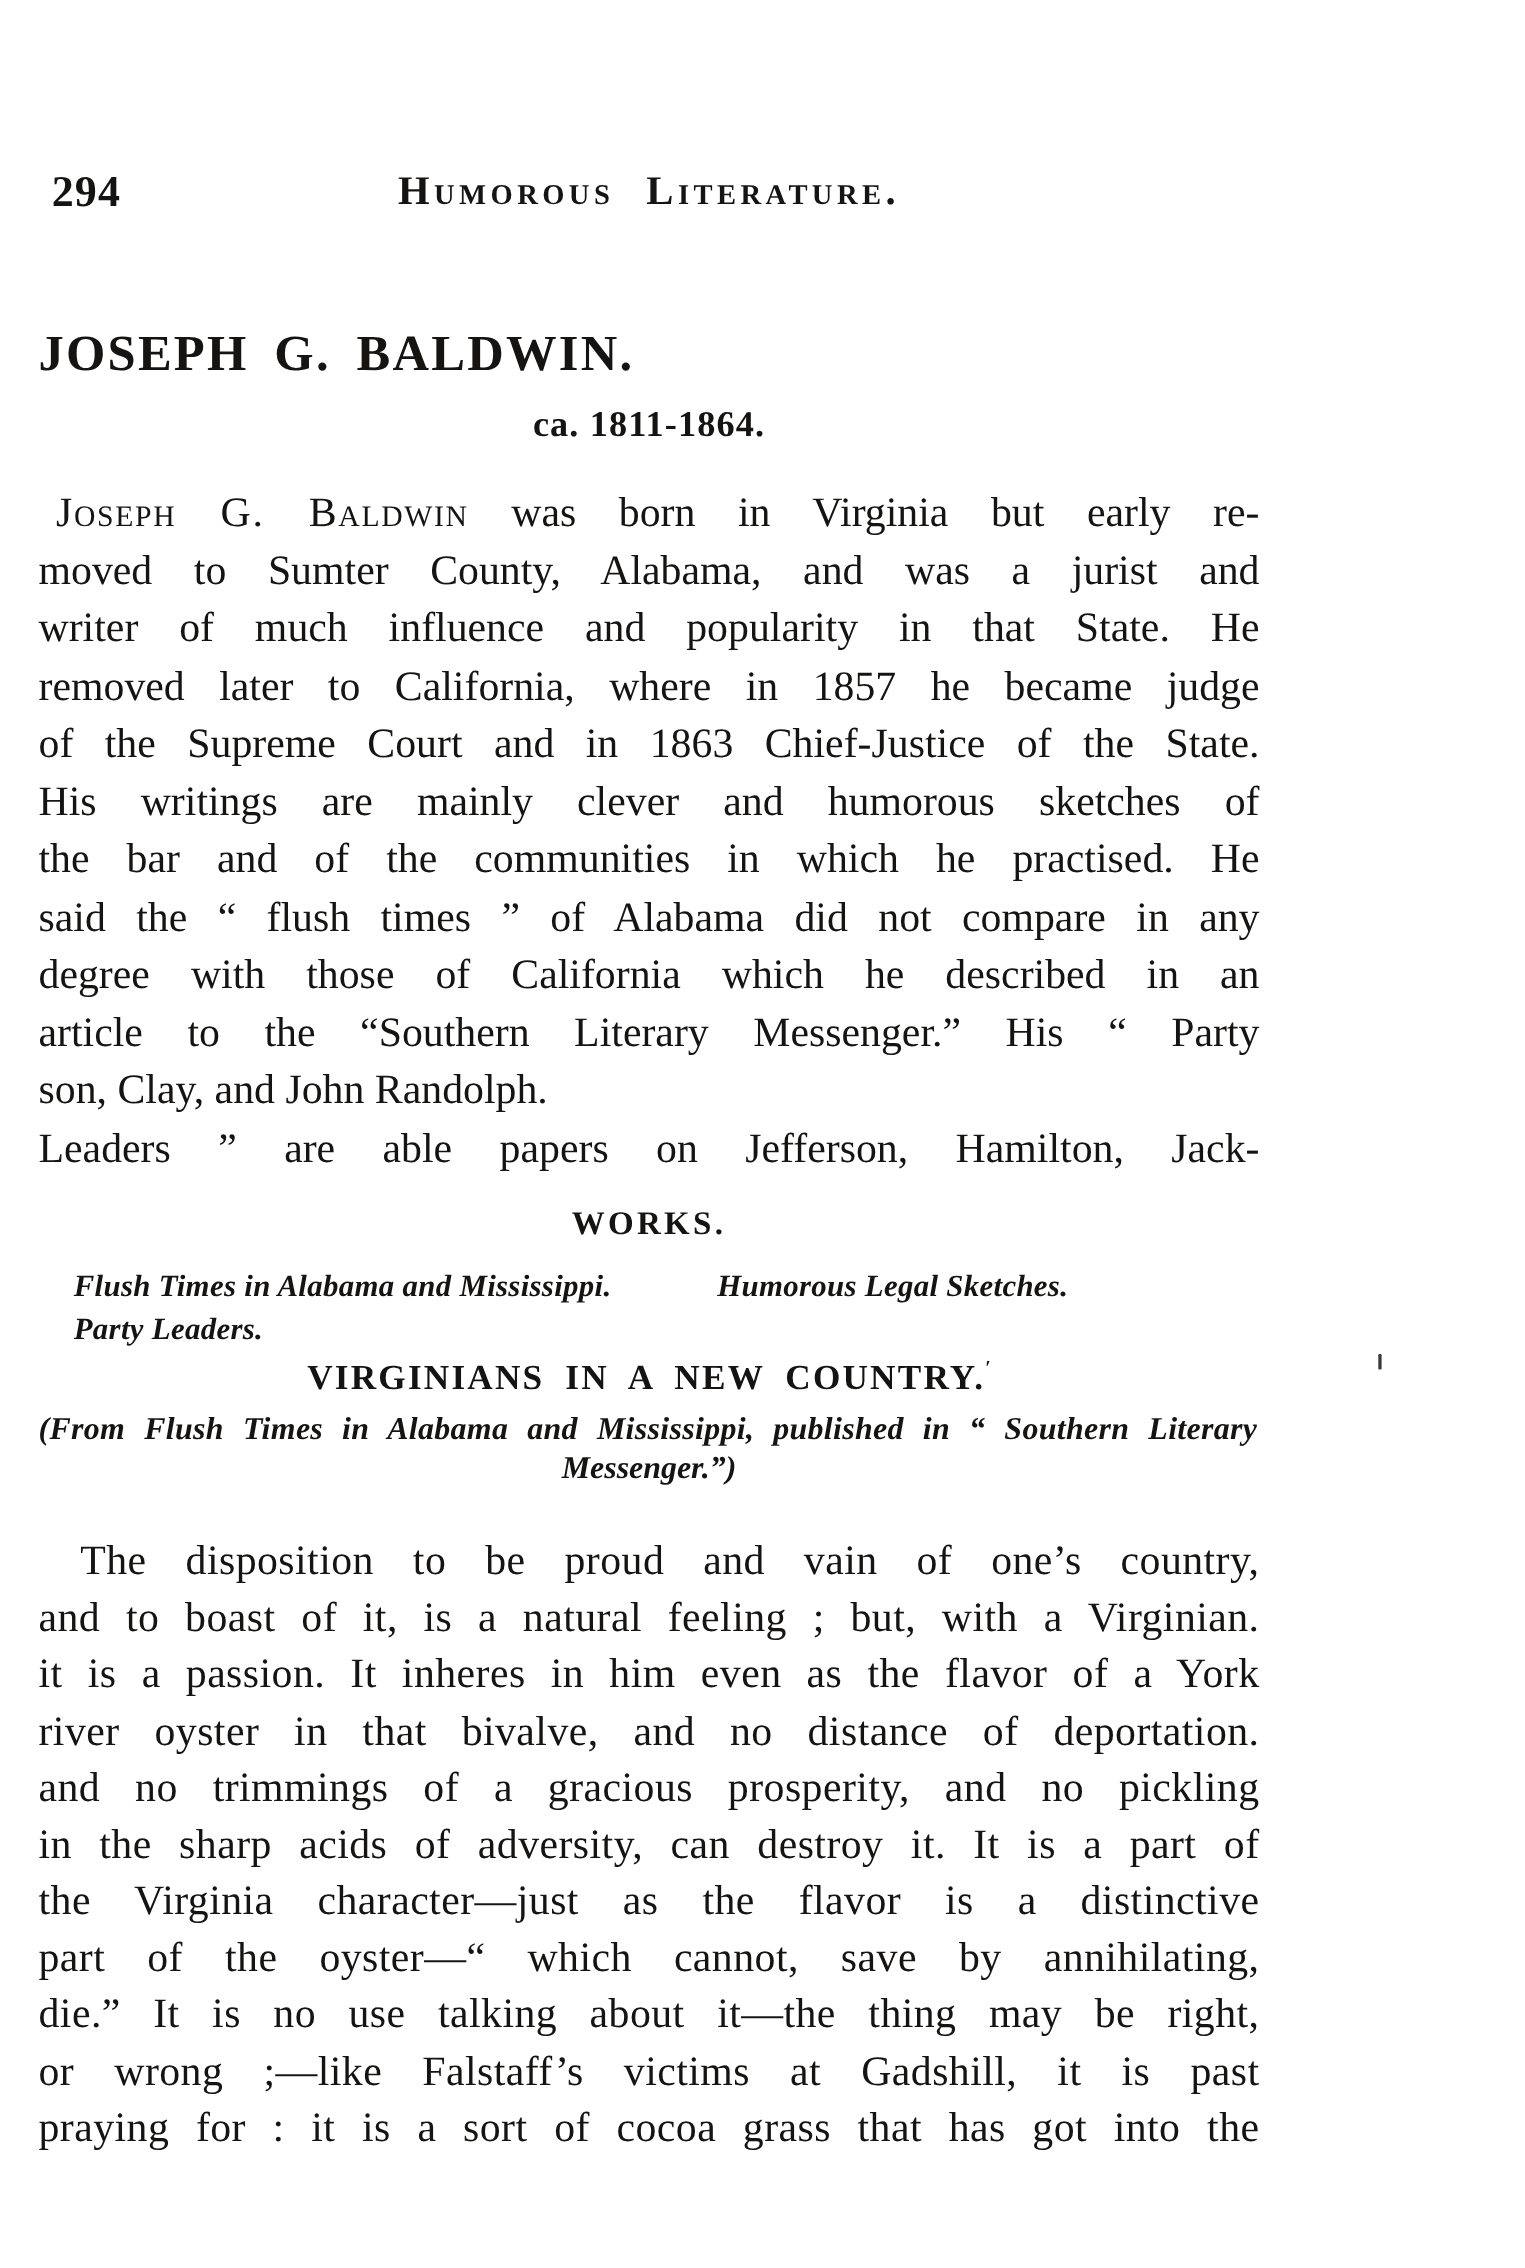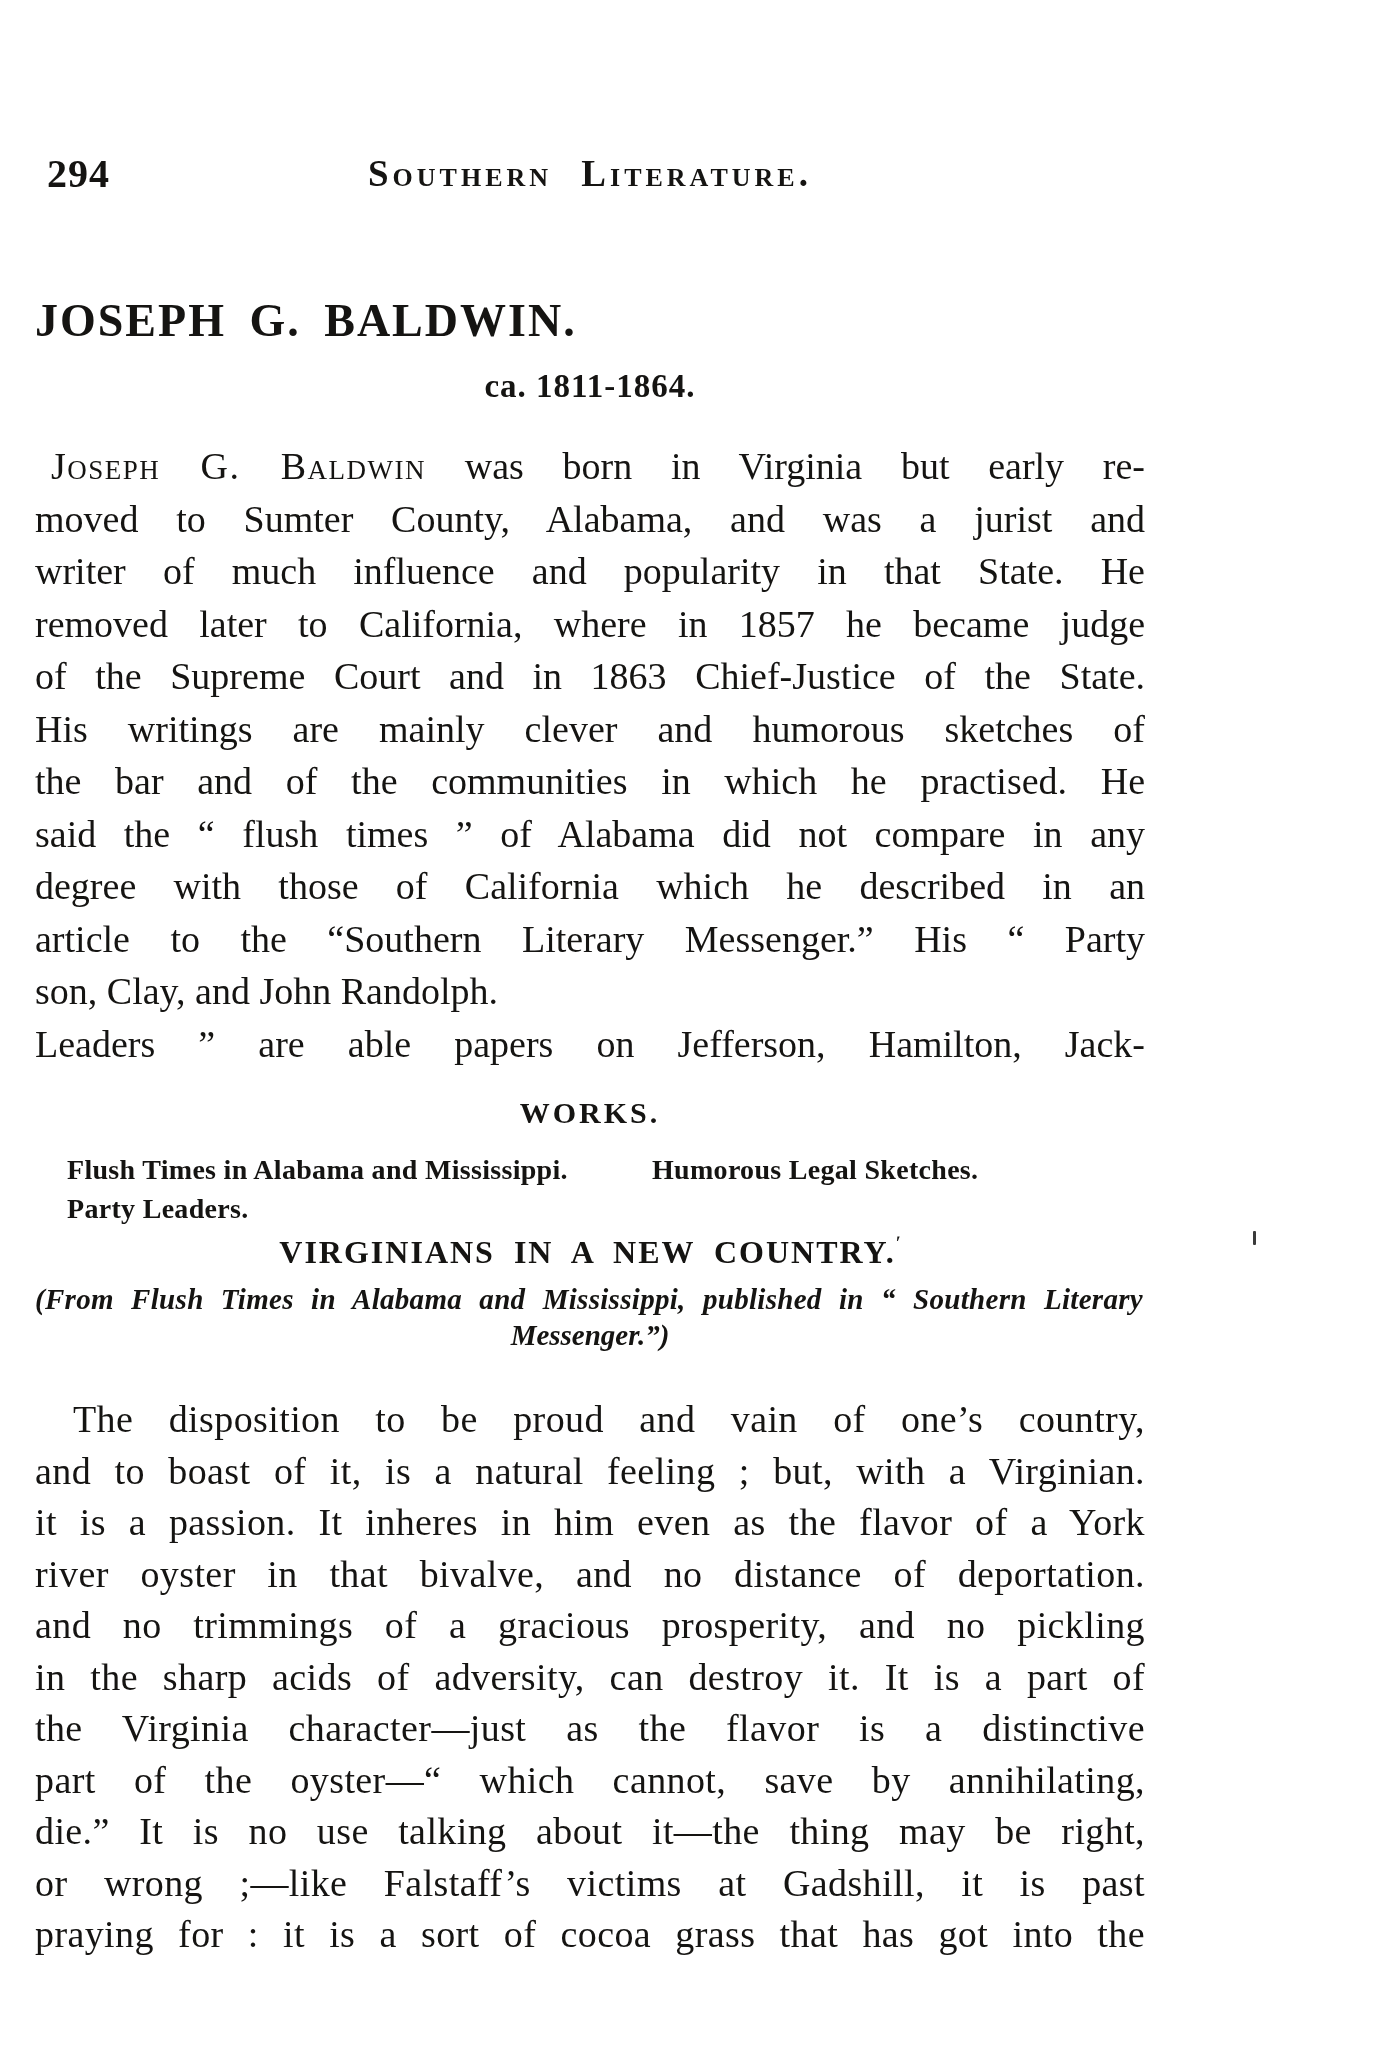--- a/index.html
+++ b/index.html
@@ -57,21 +57,21 @@
   .intro-para .line.first { padding-left: 16px; }
   .sc { font-variant: small-caps; letter-spacing: 1.5px; }
   .excerpt-para { top: 1394px; }
   .excerpt-para .line { height: 51.5px; line-height: 51.5px; letter-spacing: 0.4px; }
   .excerpt-para .line.first { padding-left: 38px; }
   
   .works-heading {
     position: absolute; top: 1096px; left: 0; width: 100%;
     text-align: center; font-size: 30px; font-weight: 600; letter-spacing: 3px;
   }
-  .works-rows { position: absolute; top: 1150px; left: 0; width: 100%; }
+  .works-rows { position: absolute; top: 1150px; left: 0; width: 100%; font-style: italic; }
   .works-row { display: flex; height: 39px; line-height: 39px; }
   .works-item { font-size: 28px; font-weight: bold; letter-spacing: 0.3px; }
   .works-col1 { width: 585px; margin-left: 32px; }
   
   .excerpt-heading {
     position: absolute; top: 1233px; left: 0; width: 100%;
     text-align: center; font-size: 32px; font-weight: 600;
     letter-spacing: 2px; word-spacing: 9px;
   }
   .heading-mark { font-size: 18px; vertical-align: 14px; letter-spacing: 0; }
@@ -91,21 +91,21 @@
   }
 </style>
 </head>
 <body>
 
 <div class="page">
   <div class="content">
 
     <div class="running-head">
       <span class="page-number">294</span>
-      <div class="running-title">Southern Literature.</div>
+      <div class="running-title">Humorous Literature.</div>
     </div>
 
     <div class="article-title">JOSEPH G. BALDWIN.</div>
     <div class="article-dates">ca. 1811-1864.</div>
 
     <div class="para intro-para">
       <div class="line first"><span class="sc">Joseph G. Baldwin</span><span> was born in Virginia but early re-</span></div>
       <div class="line">moved to Sumter County, Alabama, and was a jurist and</div>
       <div class="line">writer of much influence and popularity in that State.  He</div>
       <div class="line">removed later to California, where in 1857 he became judge</div>

